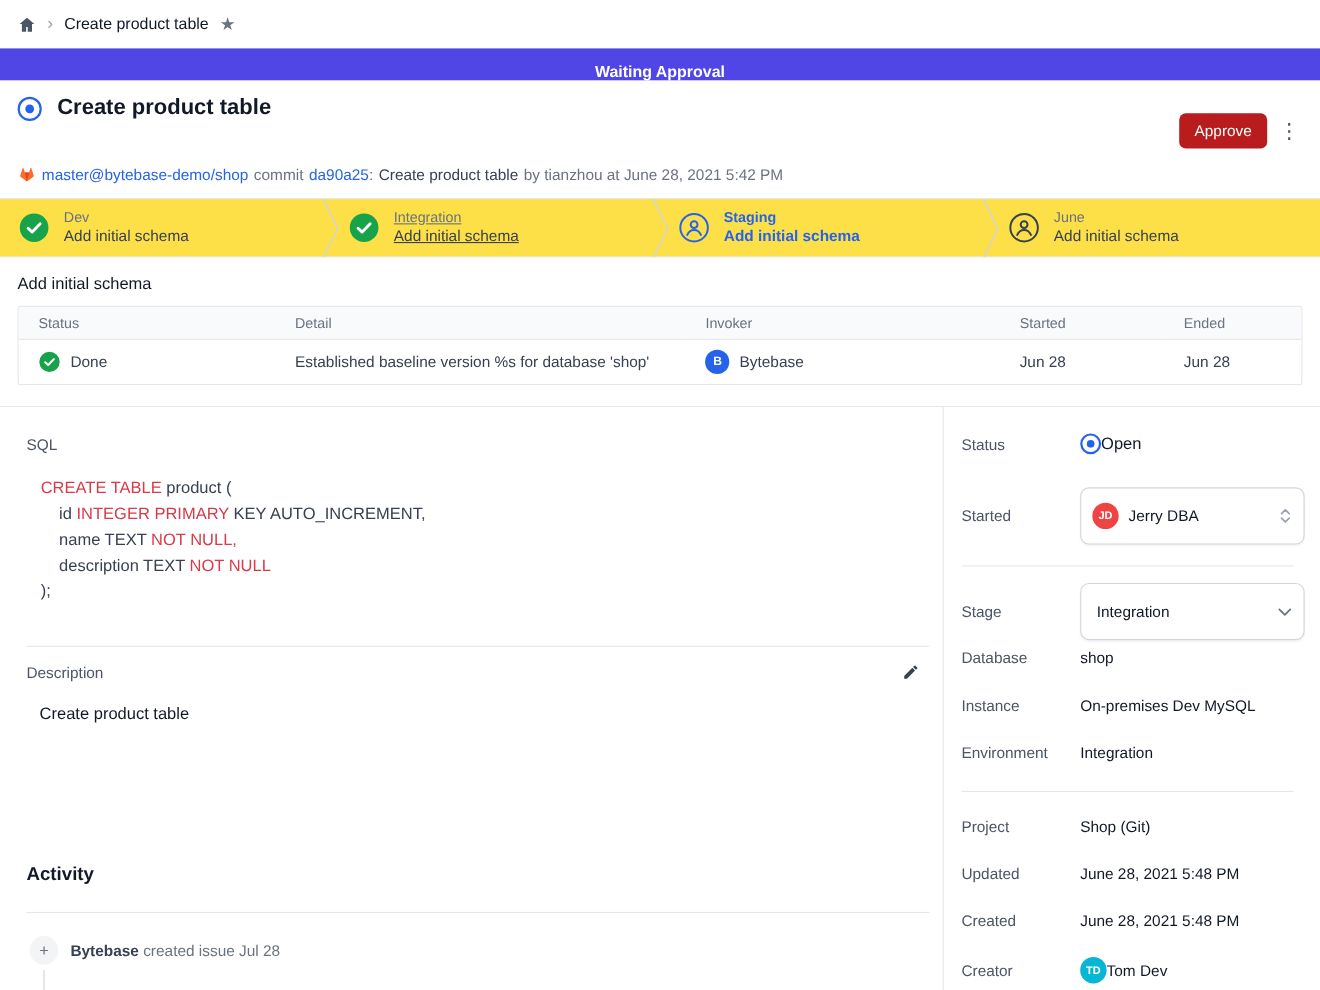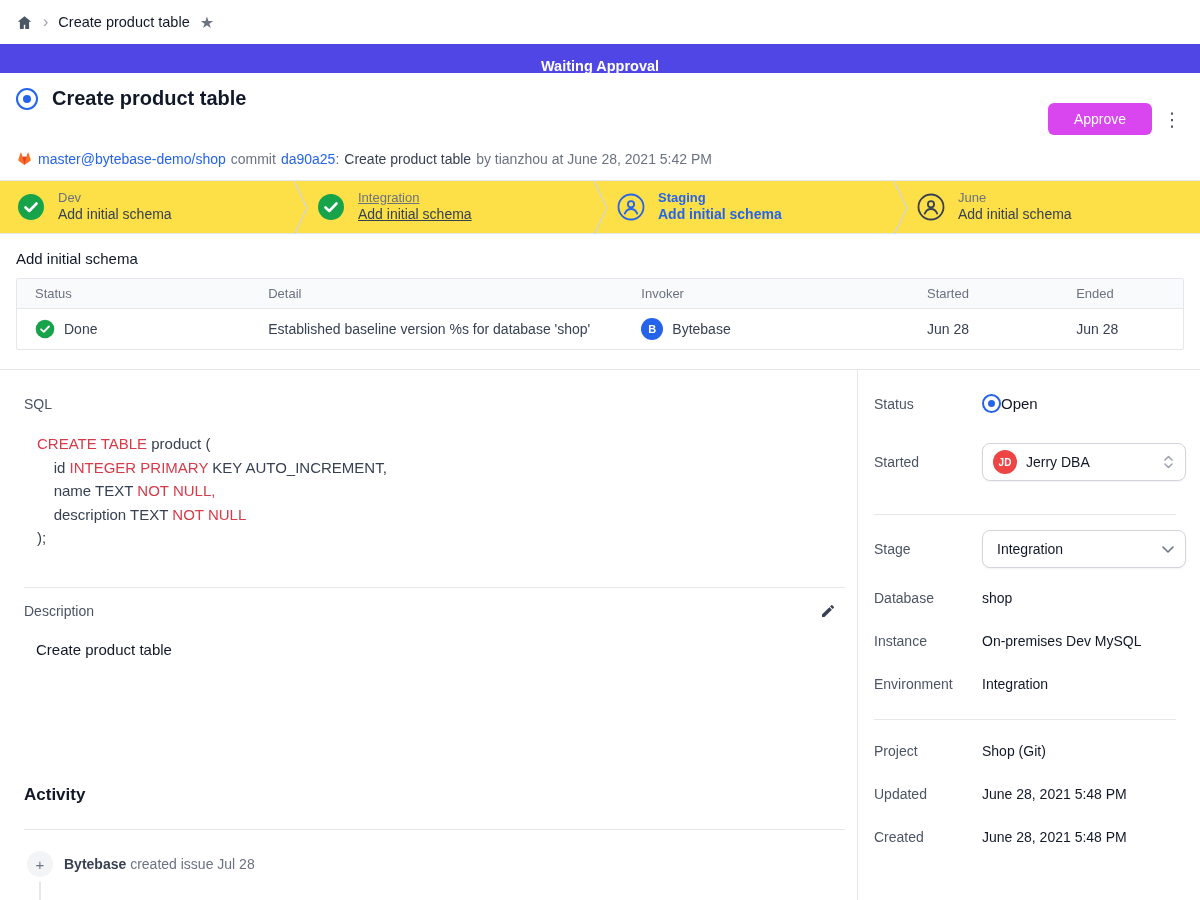--- a/index.html
+++ b/index.html
@@ -24,21 +24,21 @@
   .open-icon::after { content:""; position:absolute; left:50%; top:50%; width:8px; height:8px; margin:-4px 0 0 -4px; background:#2563eb; border-radius:50%; }
   .issue-title { font-size:20px; font-weight:700; color:#111827; }
   .meta-line { position:absolute; top:52px; left:16px; color:#6b7280; font-size:14px; }
   .meta-line .strong { color:#374151; font-weight:500; }
   .commit-line { position:absolute; top:77px; left:16px; color:#6b7280; font-size:14px; display:flex; align-items:center; }
   .commit-line > * { margin-right:5px; }
   .commit-line .lnk { color:#2563eb; text-decoration:none; cursor:pointer; }
   .commit-line .hashwrap { margin-right:5px; }
   .commit-line .strong { color:#374151; font-weight:500; }
   .gitlab-icon { width:17px; height:17px; flex:0 0 auto; }
-  .approve-btn { position:absolute; top:30px; right:48px; width:104px; height:32px; background:#d946ef; color:#fff; border:none; border-radius:6px; font-size:14px; font-weight:500; font-family:inherit; cursor:pointer; }
+  .approve-btn { position:absolute; top:30px; right:48px; width:80px; height:32px; background:#b91c1c; color:#fff; border:none; border-radius:6px; font-size:14px; font-weight:500; font-family:inherit; cursor:pointer; }
   .kebab { position:absolute; top:32px; right:18px; width:20px; height:28px; display:flex; align-items:center; justify-content:center; color:#4b5563; font-size:19px; cursor:pointer; letter-spacing:0; }
 
   
   .pipeline { position:absolute; top:180px; left:0; right:0; height:54px; border-top:1px solid #e5e7eb; border-bottom:1px solid #e5e7eb; display:flex; background:#fde047; }
   .stage { flex:1 1 0; display:flex; align-items:center; gap:13px; padding-left:17px; cursor:pointer; }
   .stage .texts { display:flex; flex-direction:column; line-height:1.25; }
   .stage .env { font-size:13px; color:#6b7280; }
   .stage .task { font-size:14px; color:#374151; }
   .stage.underlined .env, .stage.underlined .task { text-decoration:underline; }
   .stage.active .env { color:#2563eb; font-weight:600; }
@@ -82,21 +82,21 @@
   .timeline-line { position:absolute; top:512px; left:39px; width:2px; bottom:0; background:#e5e7eb; }
 
   
   .side-row { position:absolute; left:16px; right:14px; display:flex; align-items:center; }
   .side-label { width:108px; flex:0 0 auto; font-size:14px; color:#4b5563; }
   .side-value { font-size:14px; color:#111827; font-weight:500; }
   .side-divider { position:absolute; left:16px; right:24px; height:1px; background:#e5e7eb; }
   .status-val { display:flex; align-items:center; }
   .open-icon-sm { width:19px; height:19px; border:2px solid #2563eb; border-radius:50%; position:relative; flex:0 0 auto; }
   .open-icon-sm::after { content:""; position:absolute; left:50%; top:50%; width:7px; height:7px; margin:-3.5px 0 0 -3.5px; background:#2563eb; border-radius:50%; }
-  .select-box { flex:1 1 auto; height:38px; border:1px solid #d1d5db; border-radius:8px; background:#fff; display:flex; align-items:center; padding:0 10px 0 10px; gap:9px; cursor:pointer; box-shadow:0 1px 2px rgba(0,0,0,0.05); }
+  .select-box { flex:1 1 auto; height:52px; border:1px solid #d1d5db; border-radius:8px; background:#fff; display:flex; align-items:center; padding:0 10px 0 10px; gap:9px; cursor:pointer; box-shadow:0 1px 2px rgba(0,0,0,0.05); }
   .select-box .sel-text { font-size:14px; color:#111827; flex:1 1 auto; }
   .select-box.stage-sel .sel-text { padding-left:4px; }
   .avatar.red { background:#ef4444; width:24px; height:24px; font-size:10px; }
   .avatar.teal { background:#06b6d4; width:24px; height:24px; font-size:10px; }
   .sel-caret { flex:0 0 auto; display:flex; align-items:center; }
 </style>
 </head>
 <body>
 
 <div class="app">
@@ -314,16 +314,23 @@
       <div class="side-row" style="top:416px">
         <span class="side-label">Updated</span>
         <span class="side-value">June 28, 2021 5:48 PM</span>
       </div>
 
       <div class="side-row" style="top:459px">
         <span class="side-label">Created</span>
         <span class="side-value">June 28, 2021 5:48 PM</span>
       </div>
 
+      <div class="side-row" style="top:500px">
+        <span class="side-label">Creator</span>
+        <span class="status-val">
+            <span class="avatar teal">TD</span>
+            <span class="side-value">Tom Dev</span>
+          </span>
+      </div>
     </div>
   </div>
 
 </div>
 
 </body></html>

